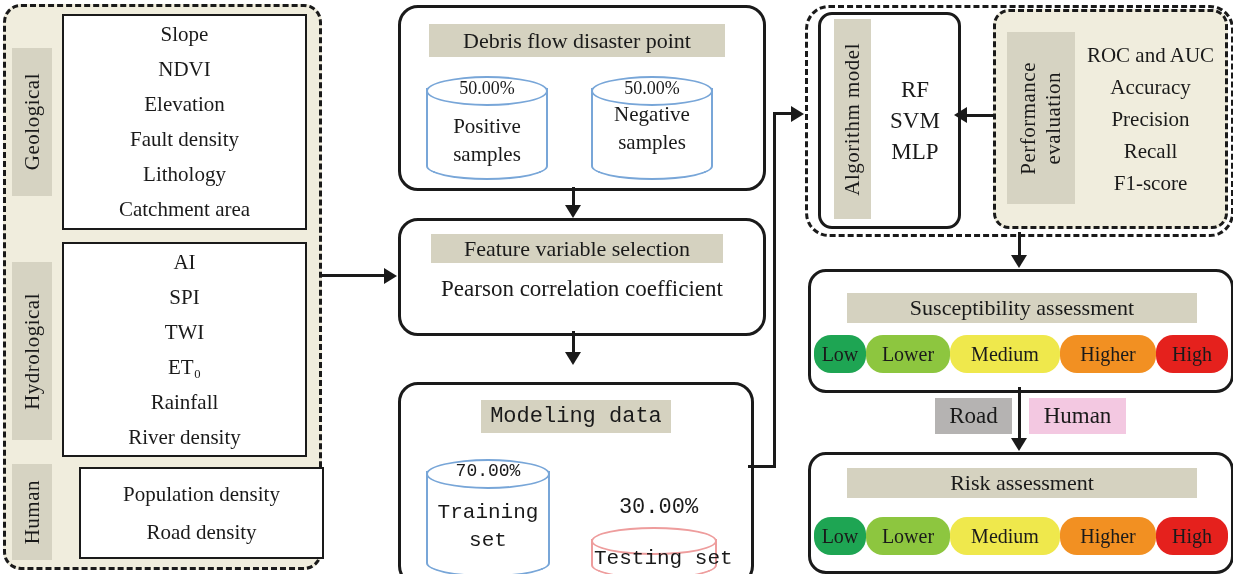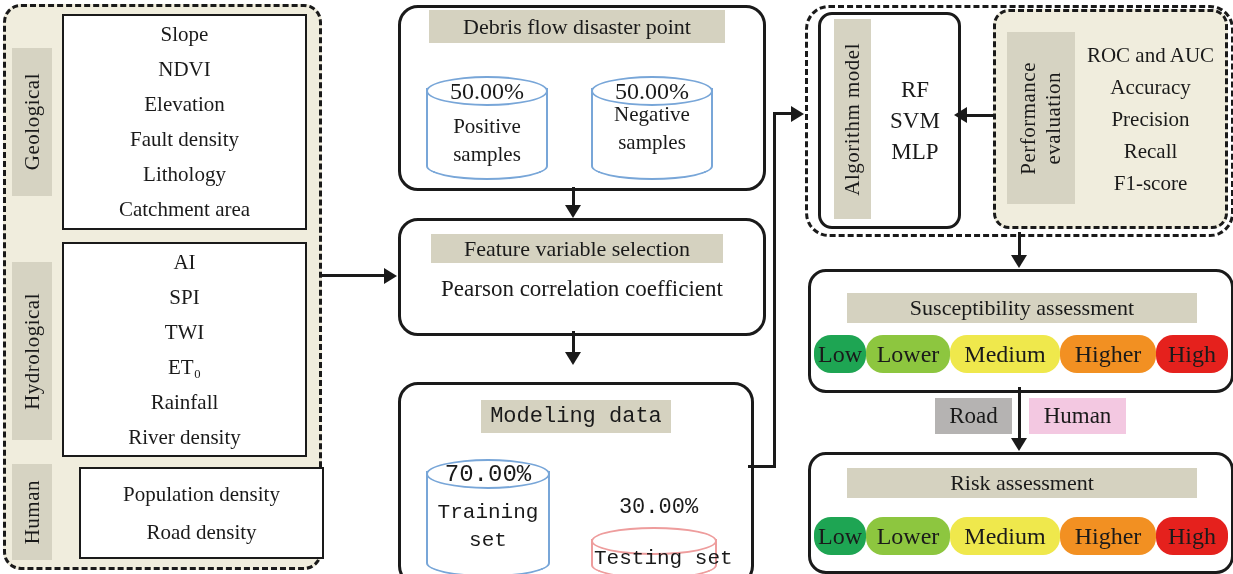--- a/index.html
+++ b/index.html
@@ -23,21 +23,21 @@
   .flowbox { background:#fff; border:3px solid #1a1a1a; border-radius:20px; }
   .heading { position:absolute; background:#d5d2c0; display:flex; align-items:center;
     justify-content:center; font-size:22px; }
 
   
   .cyl { position:absolute; --c:#78a6d8; }
   .cyl-body { position:absolute; left:0; right:0; top:12px; bottom:0; background:#fff;
     border:2px solid var(--c); border-top:none; border-radius:0 0 50% 50% / 0 0 14px 14px; }
   .cyl-top { position:absolute; left:0; right:0; top:0; height:26px; background:#fff;
     border:2px solid var(--c); border-radius:50%; }
-  .cyl-pct { position:absolute; left:0; right:0; top:2px; text-align:center; font-size:24px; }
+  .cyl-pct { position:absolute; left:0; right:0; top:2px; text-align:center; font-size:18px; }
   .cyl-label { position:absolute; left:3px; right:3px; text-align:center; font-size:21px; line-height:28px; }
 
   
   .line { background:#1a1a1a; }
   .ah-down { width:0; height:0; border-left:8px solid transparent; border-right:8px solid transparent;
     border-top:13px solid #1a1a1a; }
   .ah-right { width:0; height:0; border-top:8px solid transparent; border-bottom:8px solid transparent;
     border-left:13px solid #1a1a1a; }
   .ah-left { width:0; height:0; border-top:8px solid transparent; border-bottom:8px solid transparent;
     border-right:13px solid #1a1a1a; }
@@ -50,21 +50,21 @@
   #box-performance { left:993px; top:9px; width:229px; height:214px;
     background:#f0eddd; border:3px dashed #1a1a1a; border-radius:16px; }
   .model-list { position:absolute; left:55px; right:4px; top:0; bottom:0; display:flex;
     flex-direction:column; align-items:center; justify-content:center; font-size:23px; }
   .model-item { line-height:31px; }
   .metric-list { position:absolute; left:82px; right:2px; top:8px; bottom:8px; display:flex;
     flex-direction:column; align-items:center; justify-content:center; font-size:21px; }
   .metric-item { line-height:32px; white-space:nowrap; }
 
   .band { position:absolute; left:3px; right:3px; height:38px; display:flex; }
-  .seg { display:flex; align-items:center; justify-content:center; font-size:24px;border-radius:17px; }
+  .seg { display:flex; align-items:center; justify-content:center; font-size:20px;border-radius:17px; }
   .tag { display:flex; align-items:center; justify-content:center; font-size:23px; }
 </style>
 </head>
 <body>
 
 <div id="canvas">
 
   <div class="abs" id="left-panel"></div>
 
   <div class="abs strip" style="left:12px; top:48px; width:40px; height:148px;">
@@ -96,21 +96,21 @@
   </div>
   <div class="abs factor-box" id="box-human" style="left:62px; top:467px; width:241px; height:88px;margin-left:17px;">
       <div class="factor-item">Population density</div>
       <div class="factor-item">Road density</div>
     </div>
 
   <div class="abs line" style="left:322px; top:274px; width:63px; height:3px;"></div>
   <div class="abs ah-right" style="left:384px; top:268px;"></div>
 
   <div class="abs flowbox" style="left:398px; top:5px; width:362px; height:180px;">
-    <div class="heading" style="left:28px; top:2px; width:296px; height:33px;">Debris flow disaster point</div>
+    <div class="heading" style="left:28px; top:16px; width:296px; height:33px;">Debris flow disaster point</div>
     <div class="cyl" style="left: 25px; top: 68px; width: 122px; height: 104px; --c: #78a6d8;">
       <div class="cyl-body"></div>
       <div class="cyl-top"></div>
       <div class="cyl-pct">50.00%</div>
       <div class="cyl-label" style="top:36px;">Positive samples</div>
     </div>
     <div class="cyl" style="left: 190px; top: 68px; width: 122px; height: 104px; --c: #78a6d8;">
       <div class="cyl-body"></div>
       <div class="cyl-top"></div>
       <div class="cyl-pct">50.00%</div>

